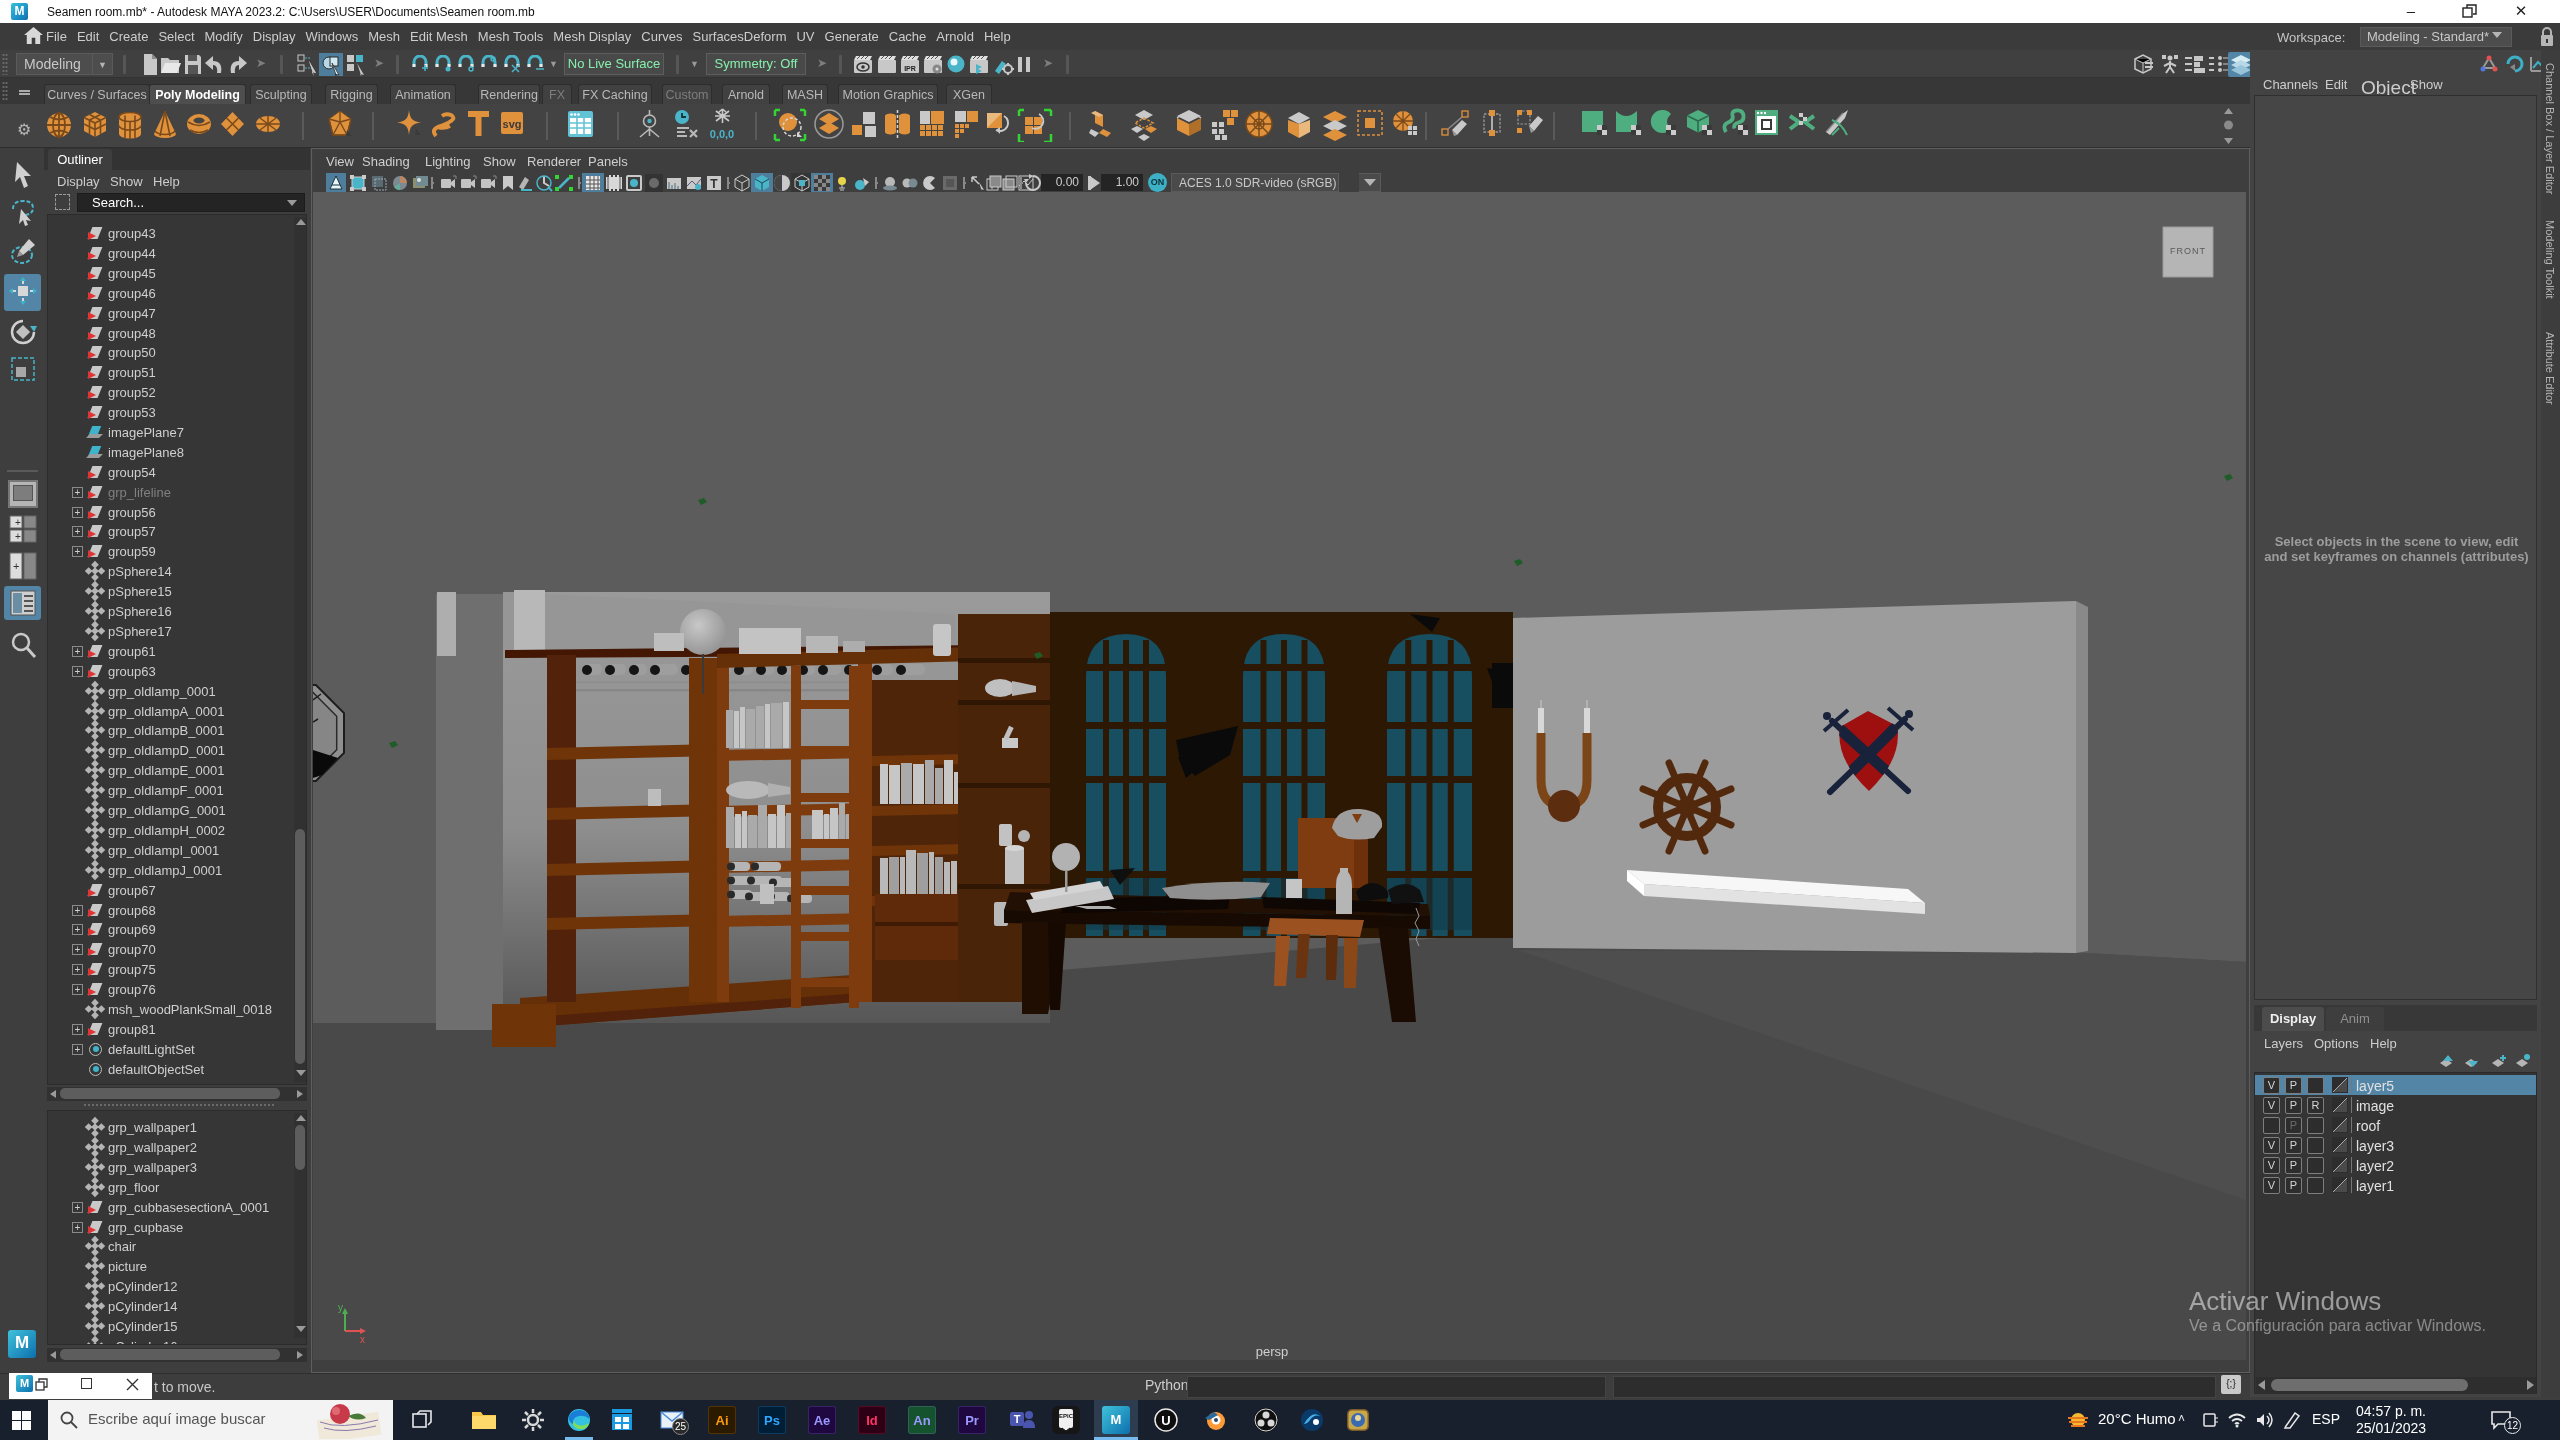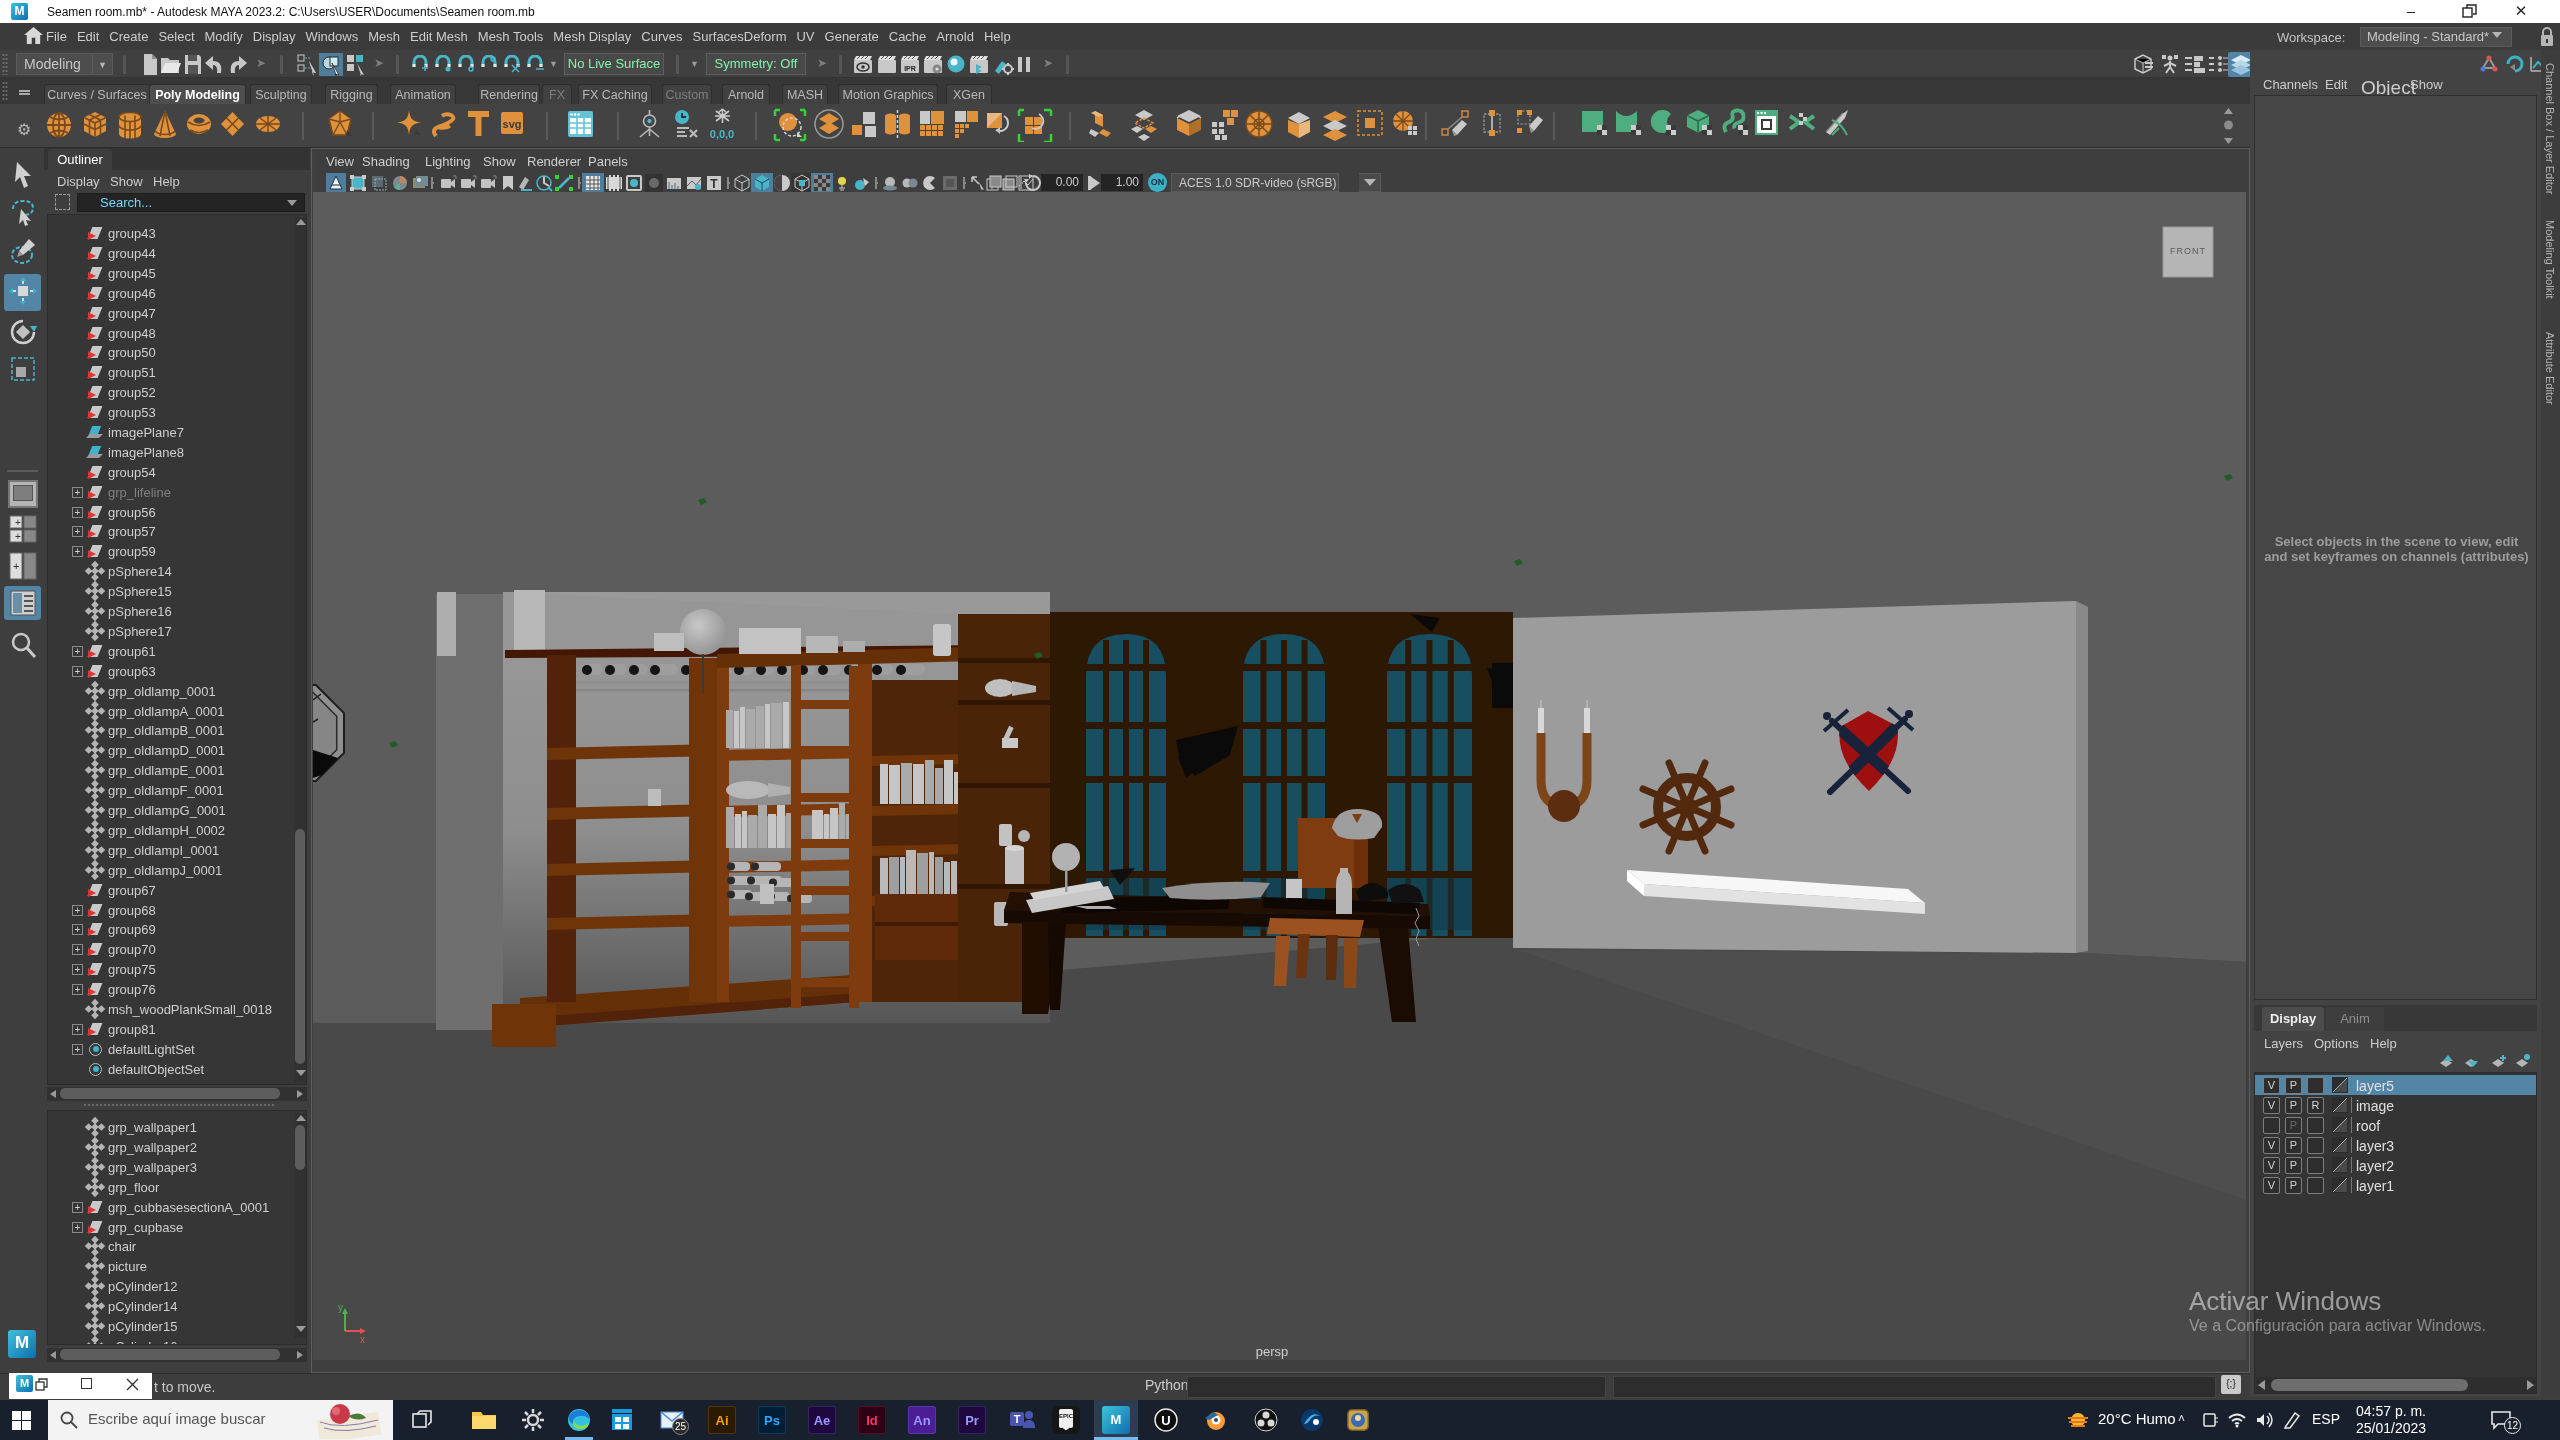--- a/index.html
+++ b/index.html
@@ -651,21 +651,21 @@
     </svg>
     <div class="abs" style="left:8px;top:1182px;width:28px;height:28px;background:linear-gradient(135deg,#3fc2da,#0d6fae);border-radius:3px;color:#fff;font-weight:bold;font-size:17px;text-align:center;line-height:26px;">M</div>
   </div>
 <div class="abs" id="outliner">
   <div style="position:absolute;left:0;top:0;width:266px;height:22px;background:#333333;"></div>
   <div style="position:absolute;left:4px;top:1px;width:64px;height:21px;background:#3e3e3e;border-radius:3px 3px 0 0;color:#fff;font-size:13px;text-align:center;line-height:21px;">Outliner</div>
   <div style="position:absolute;left:13px;top:26px;font-size:13px;color:#cdcdcd;">Display</div>
   <div style="position:absolute;left:66px;top:26px;font-size:13px;color:#cdcdcd;">Show</div>
   <div style="position:absolute;left:109px;top:26px;font-size:13px;color:#cdcdcd;">Help</div>
   <div style="position:absolute;left:11px;top:46px;width:15px;height:16px;border:1px dashed #9a9a9a;"></div>
-  <div style="position:absolute;left:33px;top:45px;width:228px;height:19px;background:#242424;border:1px solid #1c1c1c;color:#7dd3fc;font-size:13px;line-height:18px;padding-left:22px;">Search...</div>
+  <div style="position:absolute;left:33px;top:45px;width:228px;height:19px;background:#242424;border:1px solid #1c1c1c;color:#ffffff;font-size:13px;line-height:18px;padding-left:14px;">Search...</div>
   <div style="position:absolute;left:243px;top:52px;width:0;height:0;border-left:5px solid transparent;border-right:5px solid transparent;border-top:6px solid #9a9a9a;"></div>
   <div id="olTree">
       <div class="row" style="left:24px;top:8px;"><span style="width:15px;flex:0 0 15px"></span><span class="ic t"></span>group43</div>
 <div class="row" style="left:24px;top:28px;"><span style="width:15px;flex:0 0 15px"></span><span class="ic t"></span>group44</div>
 <div class="row" style="left:24px;top:48px;"><span style="width:15px;flex:0 0 15px"></span><span class="ic t"></span>group45</div>
 <div class="row" style="left:24px;top:68px;"><span style="width:15px;flex:0 0 15px"></span><span class="ic t"></span>group46</div>
 <div class="row" style="left:24px;top:88px;"><span style="width:15px;flex:0 0 15px"></span><span class="ic t"></span>group47</div>
 <div class="row" style="left:24px;top:108px;"><span style="width:15px;flex:0 0 15px"></span><span class="ic t"></span>group48</div>
 <div class="row" style="left:24px;top:127px;"><span style="width:15px;flex:0 0 15px"></span><span class="ic t"></span>group50</div>
 <div class="row" style="left:24px;top:147px;"><span style="width:15px;flex:0 0 15px"></span><span class="ic t"></span>group51</div>
@@ -1459,21 +1459,21 @@
     </svg>
     <svg style="position:absolute;left:658px;top:6px" width="28" height="28" viewBox="0 0 28 28">
       <rect x="3" y="6" width="22" height="16" fill="#e8f0f8" stroke="#4a8ad8"></rect>
       <path d="M3 6 L14 15 L25 6" fill="none" stroke="#4a8ad8" stroke-width="1.5"></path>
     </svg>
     <div style="position:absolute;left:672px;top:18px;width:17px;height:17px;background:#2a2a2a;border:1px solid #888;border-radius:50%;color:#fff;font-size:10px;text-align:center;line-height:16px;">25</div>
     <div class="tbico" style="left:708px;background:#2a1a00;color:#ff9a00;border:1px solid #ff9a0033;">Ai</div>
     <div class="tbico" style="left:758px;background:#001e36;color:#31a8ff;border:1px solid #31a8ff33;">Ps</div>
     <div class="tbico" style="left:808px;background:#1f0740;color:#9999ff;border:1px solid #9999ff33;">Ae</div>
     <div class="tbico" style="left:858px;background:#2e0015;color:#ff3366;border:1px solid #ff336633;">Id</div>
-    <div class="tbico" style="left:908px;background:#4c1d95;color:#9999ff;border:1px solid #9999ff33;">An</div>
+    <div class="tbico" style="left:908px;background:#14532d;color:#9999ff;border:1px solid #9999ff33;">An</div>
     <div class="tbico" style="left:958px;background:#1f0740;color:#9999ff;border:1px solid #9999ff33;">Pr</div>
     <svg style="position:absolute;left:1008px;top:6px" width="28" height="28" viewBox="0 0 28 28">
       <rect x="2" y="6" width="14" height="14" rx="2" fill="#4a55b0"></rect>
       <text x="9" y="17" font-size="11" fill="#fff" text-anchor="middle" font-weight="bold">T</text>
       <circle cx="21" cy="9" r="4" fill="#4a55b0"></circle>
       <path d="M15 22 Q15 14 21 14 Q27 14 27 22 Z" fill="#4a55b0"></path>
     </svg>
     <div class="tbico" style="left:1052px;background:#161616;border-radius:6px;"><svg width="28" height="28" viewBox="0 0 28 28">
         <rect x="7" y="3" width="14" height="19" rx="2" fill="#f0f0f0"></rect>
         <text x="14" y="12" font-size="6" font-weight="bold" fill="#111" text-anchor="middle">EPIC</text>

